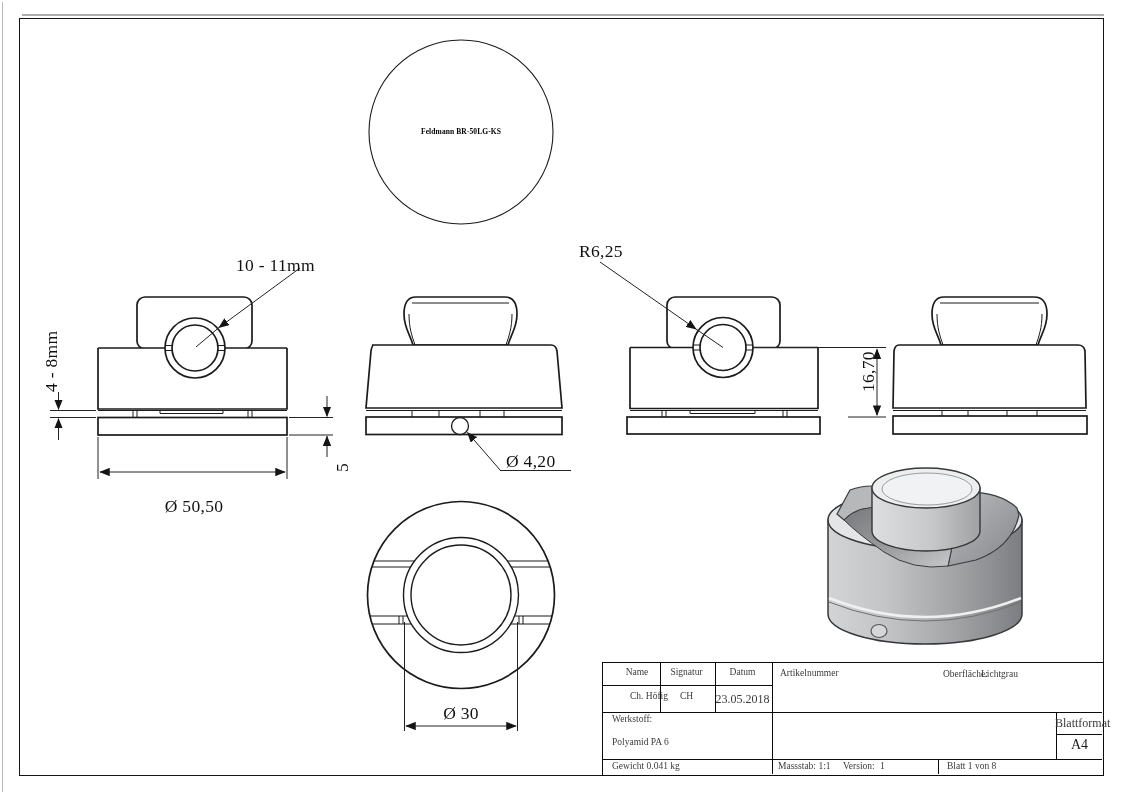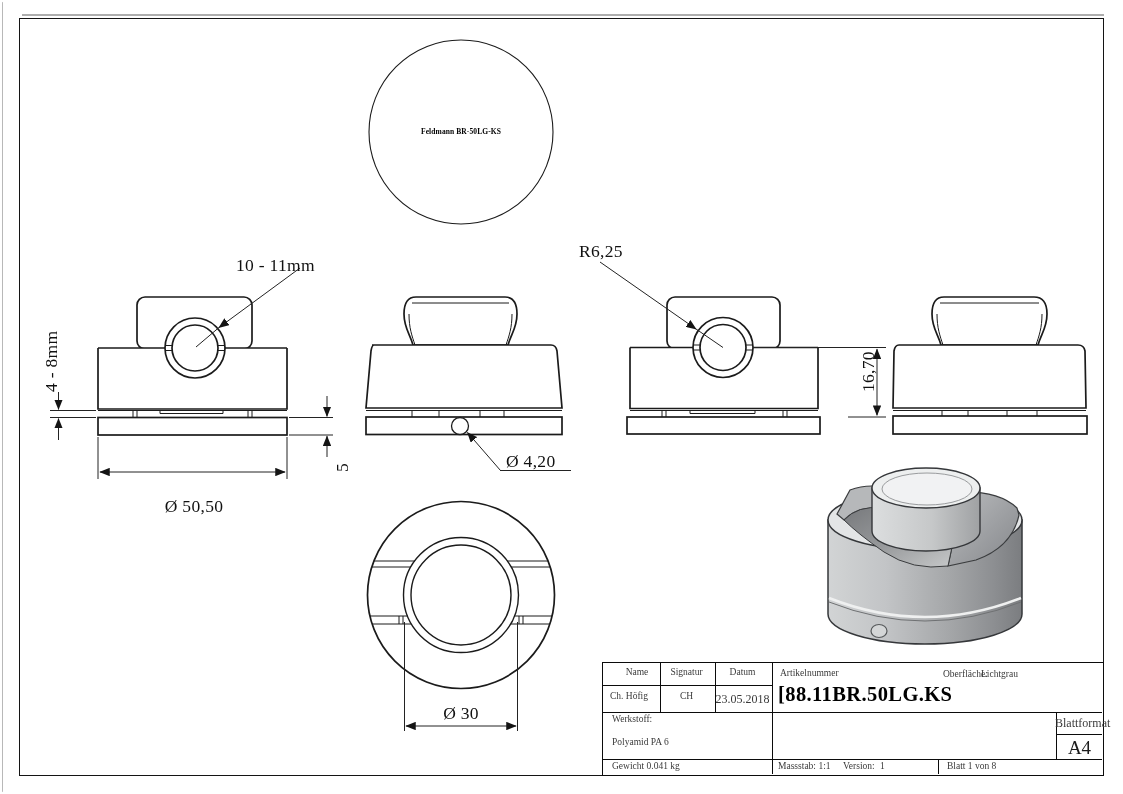--- a/index.html
+++ b/index.html
@@ -14,21 +14,21 @@
   .o2{stroke:#1b1b1b;stroke-width:1.7;fill:none;}
   .t{stroke:#1b1b1b;stroke-width:1;fill:none;}
   .d{stroke:#232323;stroke-width:1;fill:none;}
   .dim{position:absolute;font-size:17.5px;color:#111;letter-spacing:.3px;white-space:nowrap;}
   .rot{transform-origin:0 0;transform:rotate(-90deg);}
   .ctr{text-align:center;}
   .partlbl{position:absolute;font-size:7.5px;font-weight:700;color:#000;letter-spacing:.1px;}
   .tb{position:absolute;font-size:9.5px;color:#3a3a3a;white-space:nowrap;}
   .tb-sm{font-size:12px;}
   .artnr{position:absolute;font-size:20.5px;font-weight:600;color:#000;letter-spacing:.4px;white-space:nowrap;}
-  .a4{position:absolute;font-size:19px;color:#1c1c1c;}
+  .a4{position:absolute;font-size:14px;color:#1c1c1c;}
   .tblock{position:absolute;left:602px;top:662px;width:502px;height:114px;
           border:1.5px solid #0b0b0b;box-sizing:border-box;background:transparent;}
   .ln{position:absolute;background:#0b0b0b;}
 </style>
 </head>
 <body>
 
 <div id="page">
 
   <div class="edge" style="left:2px;top:0;width:1px;height:794px;"></div>
@@ -175,24 +175,23 @@
     <div class="ln" style="left:453px;top:71px;width:46px;height:1px;"></div>
     <div class="ln" style="left:335px;top:96px;width:1px;height:15px;"></div>
   </div>
 
   <div class="tb ctr" style="left:602px;top:667px;width:70px;">Name</div>
   <div class="tb ctr" style="left:659px;top:667px;width:55px;">Signatur</div>
   <div class="tb ctr" style="left:714px;top:667px;width:57px;">Datum</div>
   <div class="tb" style="left:780px;top:668px;">Artikelnummer</div>
   <div class="tb" style="left:943px;top:669px;">Oberfläche:</div>
   <div class="tb" style="left:981px;top:669px;">Lichtgrau</div>
-  <div class="tb ctr" style="left:602px;top:691px;width:54px;">Ch. Höfig</div>
+  <div class="tb ctr" style="left:602px;top:691px;width:54px;padding-left:20px;">Ch. Höfig</div>
   <div class="tb ctr" style="left:659px;top:691px;width:55px;">CH</div>
   <div class="tb tb-sm ctr" style="left:714px;top:692px;width:57px;">23.05.2018</div>
-  <div class="artnr" style="left:778px;top:683px;">[88.11BR.50LG.KS</div>
   <div class="tb" style="left:612px;top:714px;">Werkstoff:</div>
   <div class="tb" style="left:612px;top:737px;">Polyamid PA 6</div>
   <div class="tb tb-sm ctr" style="left:1055px;top:716px;width:49px;">Blattformat</div>
   <div class="a4 ctr" style="left:1055px;top:737px;width:49px;text-align:center;">A4</div>
   <div class="tb" style="left:612px;top:761px;">Gewicht 0.041 kg</div>
   <div class="tb" style="left:778px;top:761px;text-align:right;">Massstab: 1:1</div>
   <div class="tb" style="left:843px;top:761px;">Version:</div>
   <div class="tb" style="left:880px;top:761px;">1</div>
   <div class="tb" style="left:947px;top:761px;">Blatt 1 von 8</div>
 

